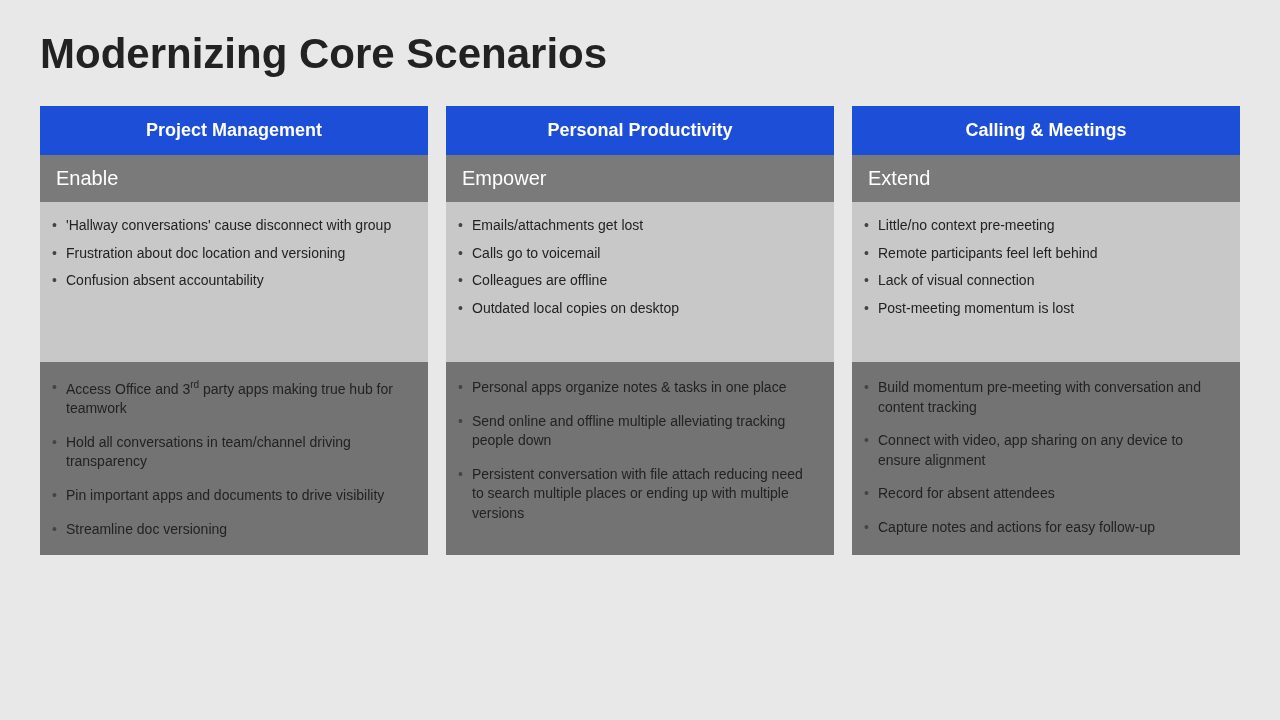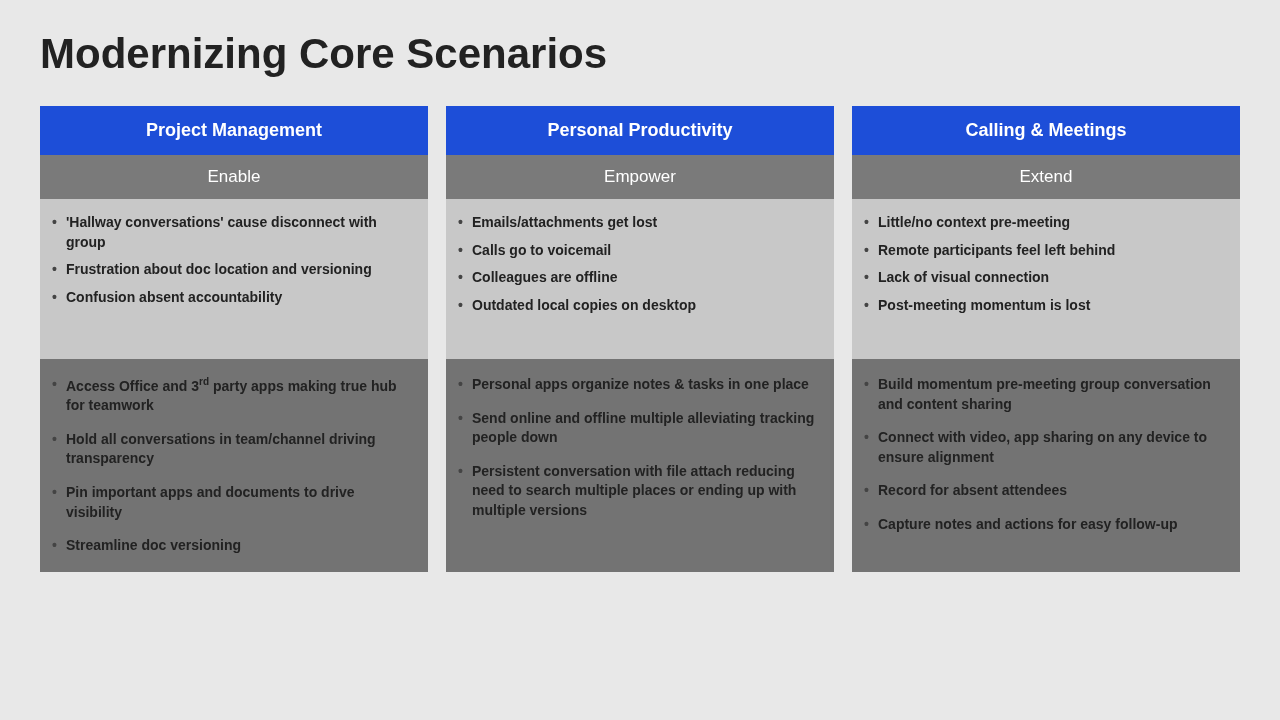--- a/index.html
+++ b/index.html
@@ -31,41 +31,39 @@
       background: #1d4ed8;
       color: white;
       text-align: center;
       padding: 14px 10px;
       font-size: 18px;
       font-weight: 600;
     }
     .col-subheader {
       background: #7a7a7a;
       color: white;
-      text-align: center;
       padding: 12px 16px;
-      font-size: 17px;
+      font-size: 20px;
       font-weight: 500;
     }
     .col-problems {
       background: #c8c8c8;
       padding: 14px 16px 14px 10px;
       min-height: 160px;
       flex: 0 0 auto;
     }
     .col-solutions {
       background: #737373;
       padding: 16px 16px 16px 10px;
       flex: 1 1 auto;
     }
     .bullet-list {
       list-style: none;
       padding: 0;
       margin: 0;
-      font-weight: bold;
     }
     .bullet-list li {
       position: relative;
       padding-left: 16px;
       margin-bottom: 8px;
       font-size: 14px;
       color: #222;
       line-height: 1.4;
     }
     .bullet-list li::before {
@@ -138,20 +136,20 @@
       <div class="col-problems">
         <ul class="bullet-list">
           <li>Little/no context pre-meeting</li>
           <li>Remote participants feel left behind</li>
           <li>Lack of visual connection</li>
           <li>Post-meeting momentum is lost</li>
         </ul>
       </div>
       <div class="col-solutions">
         <ul class="bullet-list">
-          <li>Build momentum pre-meeting group conversation and content sharing</li>
+          <li>Build momentum pre-meeting with conversation and content tracking</li>
           <li>Connect with video, app sharing on any device to ensure alignment</li>
           <li>Record for absent attendees</li>
           <li>Capture notes and actions for easy follow-up</li>
         </ul>
       </div>
     </div>
   </div>
 
 </body></html>

